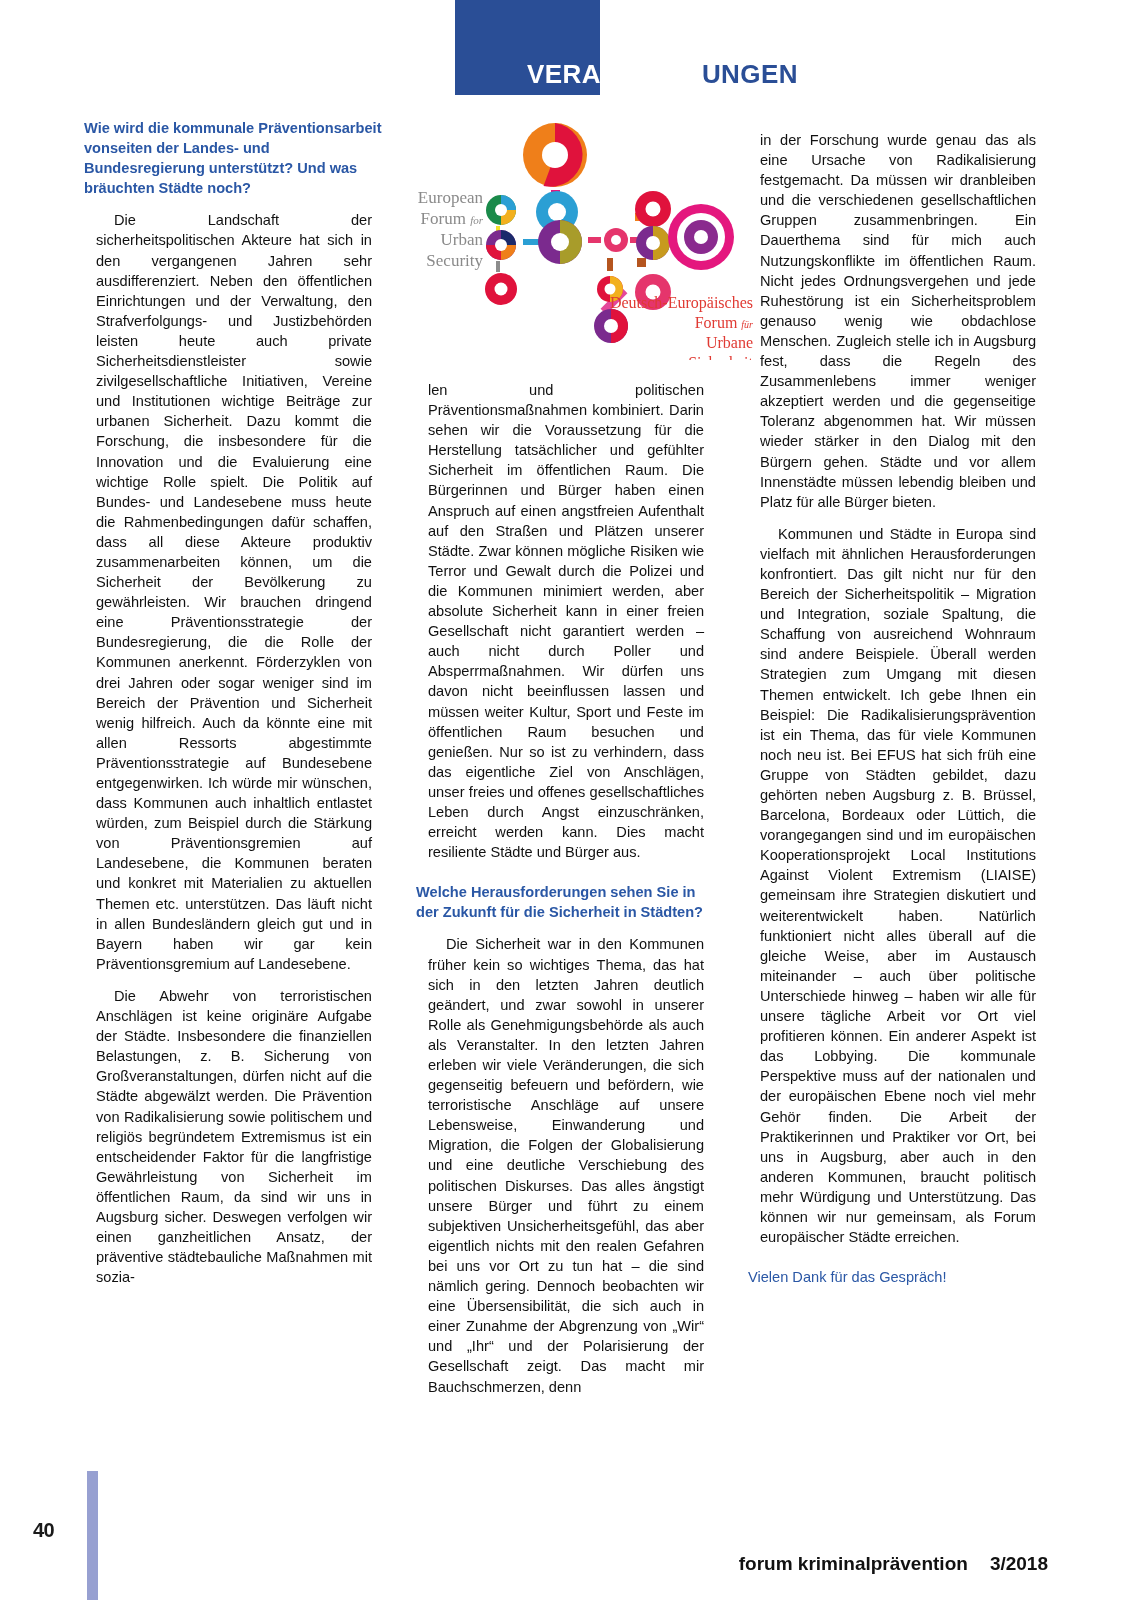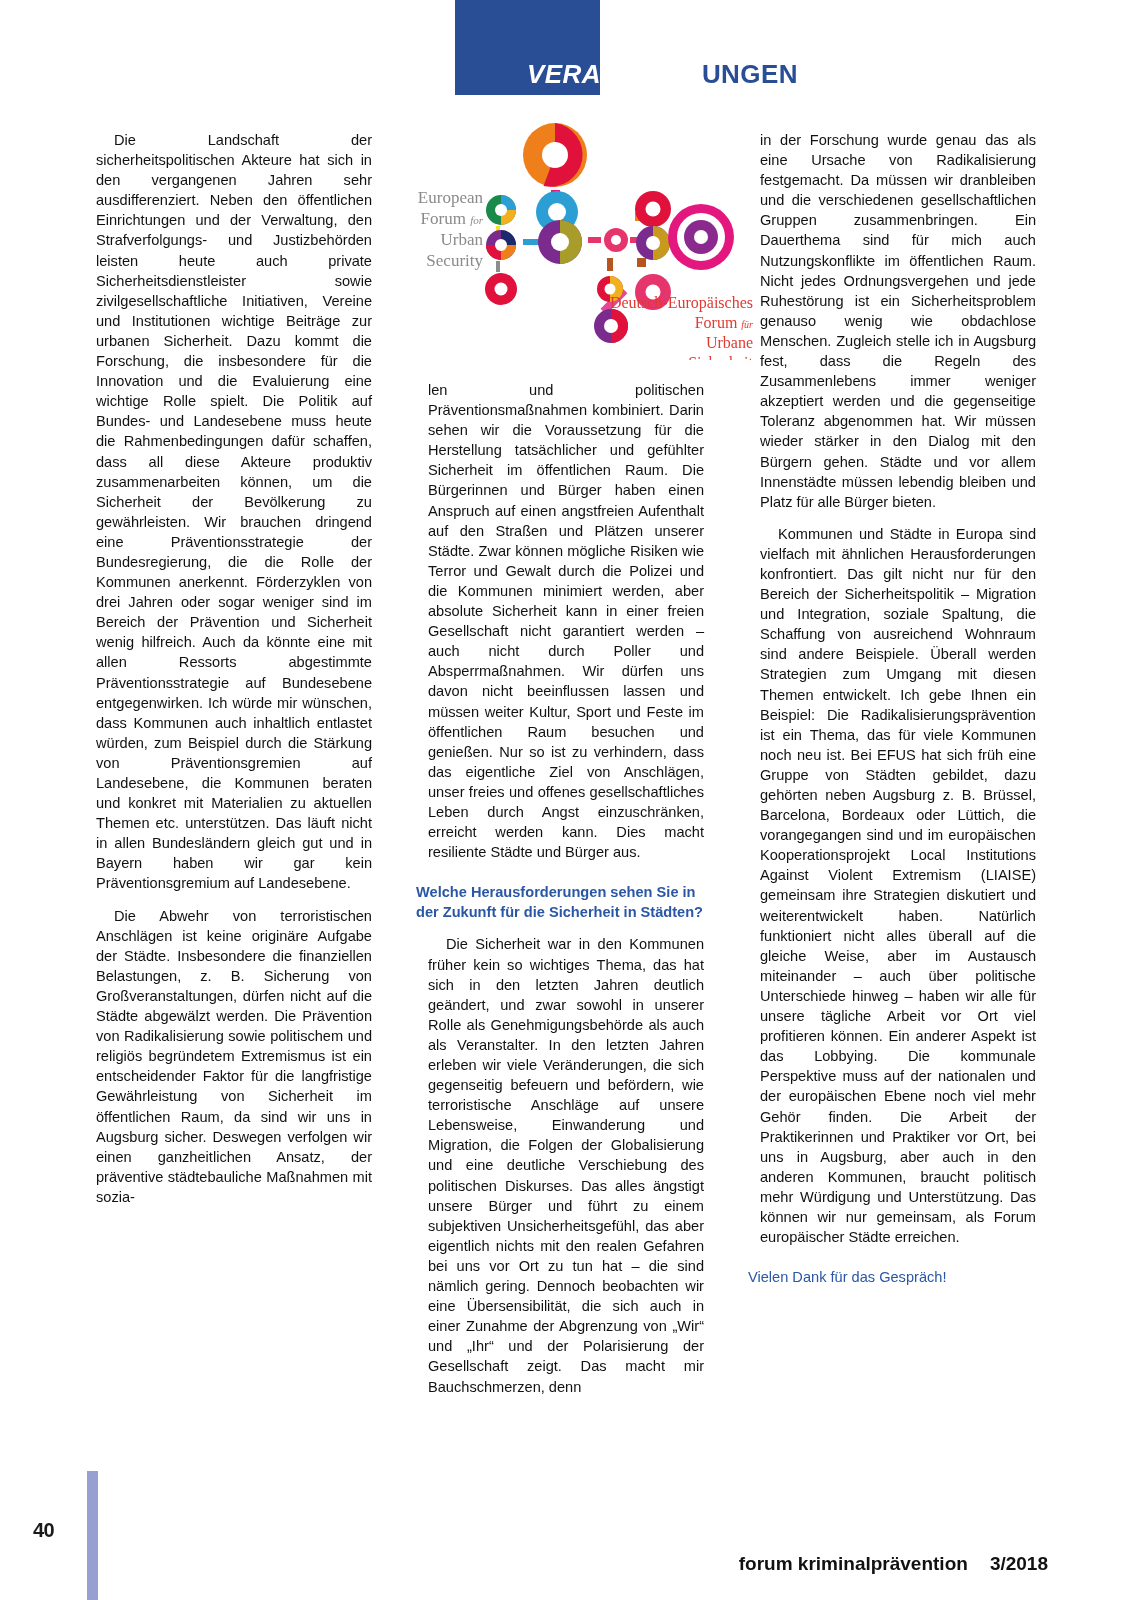--- a/index.html
+++ b/index.html
@@ -29,21 +29,21 @@
     left: 455px;
     top: 57px;
     width: 600px;
     height: 34px;
     font-size: 26px;
     font-weight: bold;
     letter-spacing: 0.4px;
     line-height: 34px;
     white-space: nowrap;
   }
-  .header-title-wrap .seg-white { color: #ffffff; padding-left: 72px; font-style: italic; }
+  .header-title-wrap .seg-white { color: #ffffff; padding-left: 72px; }
   .header-title-wrap .seg-blue { color: #2a4e96; }
 
   
   .col {
     position: absolute;
     top: 118px;
     width: 300px;
     font-size: 14.6px;
     line-height: 20.1px;
     text-align: justify;
@@ -233,20 +233,21 @@
   <g font-family="'Liberation Serif', serif" fill="#e03a33" text-anchor="end">
     <text x="370" y="188" font-size="16">Deutsch-Europäisches</text>
     <text x="370" y="208" font-size="16">Forum <tspan font-size="10" font-style="italic">für</tspan></text>
     <text x="370" y="228" font-size="16">Urbane</text>
     <text x="370" y="248" font-size="16">Sicherheit</text>
   </g>
 </svg>
 </div>
 
 <div class="col" id="col1">
+  <h2>Wie wird die kommunale Präventionsarbeit vonseiten der Landes- und Bundesregierung unterstützt? Und was bräuchten Städte noch?</h2>
   <p>Die Landschaft der sicherheitspolitischen Akteure hat sich in den vergangenen Jahren sehr ausdifferenziert. Neben den öffentlichen Einrichtungen und der Verwaltung, den Strafverfolgungs- und Justizbehörden leisten heute auch private Sicherheitsdienstleister sowie zivilgesellschaftliche Initiativen, Vereine und Institutionen wichtige Beiträge zur urbanen Sicherheit. Dazu kommt die Forschung, die insbesondere für die Innovation und die Evaluierung eine wichtige Rolle spielt. Die Politik auf Bundes- und Landesebene muss heute die Rahmenbedingungen dafür schaffen, dass all diese Akteure produktiv zusammenarbeiten können, um die Sicherheit der Bevölkerung zu gewährleisten. Wir brauchen dringend eine Präventionsstrategie der Bundesregierung, die die Rolle der Kommunen anerkennt. Förderzyklen von drei Jahren oder sogar weniger sind im Bereich der Prävention und Sicherheit wenig hilfreich. Auch da könnte eine mit allen Ressorts abgestimmte Präventionsstrategie auf Bundesebene entgegenwirken. Ich würde mir wünschen, dass Kommunen auch inhaltlich entlastet würden, zum Beispiel durch die Stärkung von Präventionsgremien auf Landesebene, die Kommunen beraten und konkret mit Materialien zu aktuellen Themen etc. unterstützen. Das läuft nicht in allen Bundesländern gleich gut und in Bayern haben wir gar kein Präventionsgremium auf Landesebene.</p>
   <p>Die Abwehr von terroristischen Anschlägen ist keine originäre Aufgabe der Städte. Insbesondere die finanziellen Belastungen, z. B. Sicherung von Großveranstaltungen, dürfen nicht auf die Städte abgewälzt werden. Die Prävention von Radikalisierung sowie politischem und religiös begründetem Extremismus ist ein entscheidender Faktor für die langfristige Gewährleistung von Sicherheit im öffentlichen Raum, da sind wir uns in Augsburg sicher. Deswegen verfolgen wir einen ganzheitlichen Ansatz, der präventive städtebauliche Maßnahmen mit sozia-</p>
 </div>
 
 <div class="col" id="col2">
   <p class="noindent">len und politischen Präventionsmaßnahmen kombiniert. Darin sehen wir die Voraussetzung für die Herstellung tatsächlicher und gefühlter Sicherheit im öffentlichen Raum. Die Bürgerinnen und Bürger haben einen Anspruch auf einen angstfreien Aufenthalt auf den Straßen und Plätzen unserer Städte. Zwar können mögliche Risiken wie Terror und Gewalt durch die Polizei und die Kommunen minimiert werden, aber absolute Sicherheit kann in einer freien Gesellschaft nicht garantiert werden – auch nicht durch Poller und Absperrmaßnahmen. Wir dürfen uns davon nicht beeinflussen lassen und müssen weiter Kultur, Sport und Feste im öffentlichen Raum besuchen und genießen. Nur so ist zu verhindern, dass das eigentliche Ziel von Anschlägen, unser freies und offenes gesellschaftliches Leben durch Angst einzuschränken, erreicht werden kann. Dies macht resiliente Städte und Bürger aus.</p>
   <h2 class="spaced">Welche Herausforderungen sehen Sie in der Zukunft für die Sicherheit in Städten?</h2>
   <p>Die Sicherheit war in den Kommunen früher kein so wichtiges Thema, das hat sich in den letzten Jahren deutlich geändert, und zwar sowohl in unserer Rolle als Genehmigungsbehörde als auch als Veranstalter. In den letzten Jahren erleben wir viele Veränderungen, die sich gegenseitig befeuern und befördern, wie terroristische Anschläge auf unsere Lebensweise, Einwanderung und Migration, die Folgen der Globalisierung und eine deutliche Verschiebung des politischen Diskurses. Das alles ängstigt unsere Bürger und führt zu einem subjektiven Unsicherheitsgefühl, das aber eigentlich nichts mit den realen Gefahren bei uns vor Ort zu tun hat – die sind nämlich gering. Dennoch beobachten wir eine Übersensibilität, die sich auch in einer Zunahme der Abgrenzung von „Wir“ und „Ihr“ und der Polarisierung der Gesellschaft zeigt. Das macht mir Bauchschmerzen, denn</p>
 </div>
 

